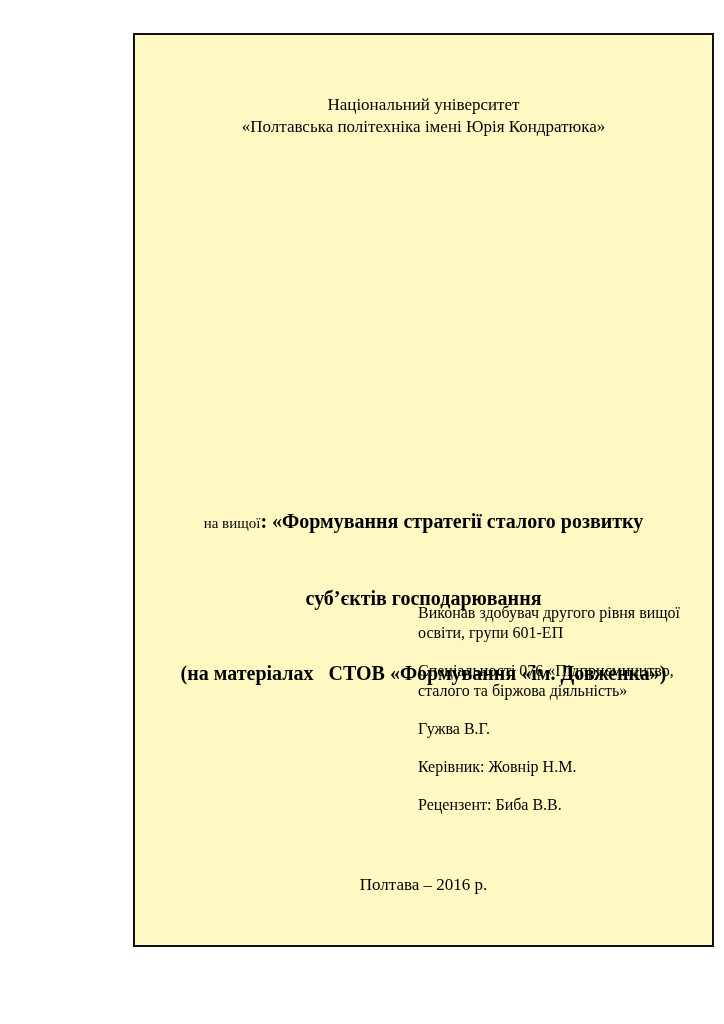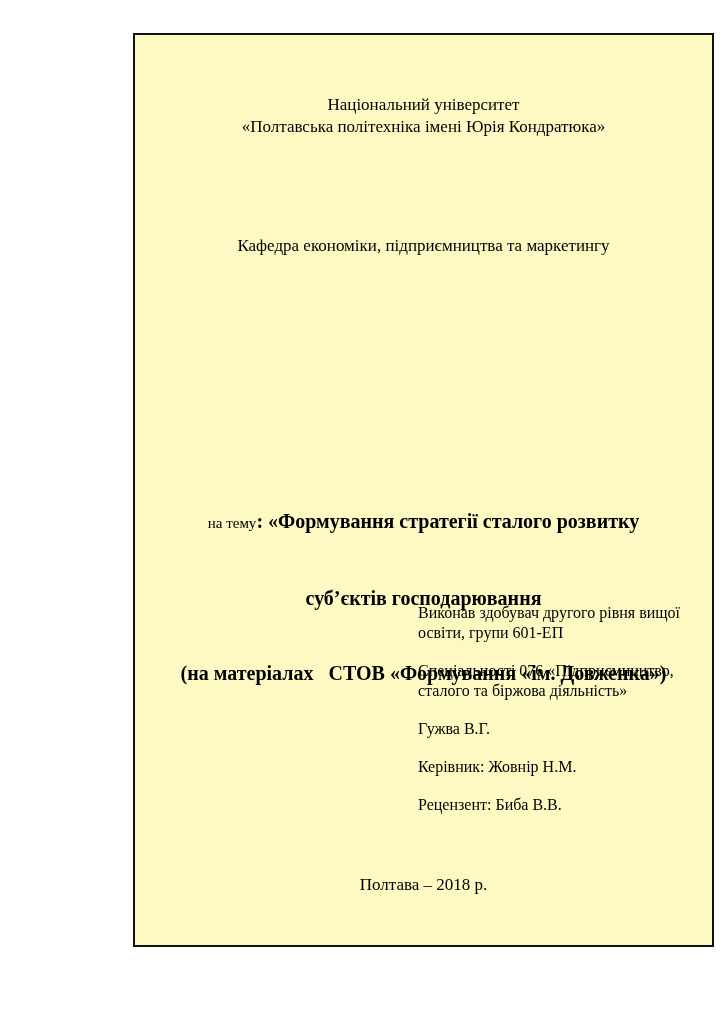--- a/index.html
+++ b/index.html
@@ -83,39 +83,38 @@
 
 <div class="page">
   <div class="frame">
 
     <div class="abs centered university-block">
       <div>Національний університет</div>
       <div>«Полтавська політехніка імені Юрія Кондратюка»</div>
     </div>
 
 
-    <div class="abs centered department-line">Кафедра економіки, підприємництва та маркетингу</div>
 
 
     <div class="abs centered topic-block">
-      <div><span class="topic-prefix">на тему</span><span>: «Формування стратегії сталого розвитку</span></div>
+      <div><span class="topic-prefix">на вищої</span><span>: «Формування стратегії сталого розвитку</span></div>
       <div>суб’єктів господарювання</div>
       <div>(на матеріалах   СТОВ «Формування «ім. Довженка»)</div>
     </div>
 
     <div class="author-block">
       <p>
         <span>Виконав здобувач другого рівня вищої</span><br>
         <span>освіти, групи 601-ЕП</span>
       </p>
       <p>
         <span>Спеціальності 076 «Підприємництво,</span><br>
         <span>сталого та біржова діяльність»</span>
       </p>
       <p>Гужва В.Г.</p>
       <p>Керівник: Жовнір Н.М.</p>
       <p>Рецензент: Биба В.В.</p>
     </div>
 
-    <div class="abs centered city-year-line">Полтава – 2018 р.</div>
+    <div class="abs centered city-year-line">Полтава – 2016 р.</div>
 
   </div>
 </div>
 
 </body></html>

